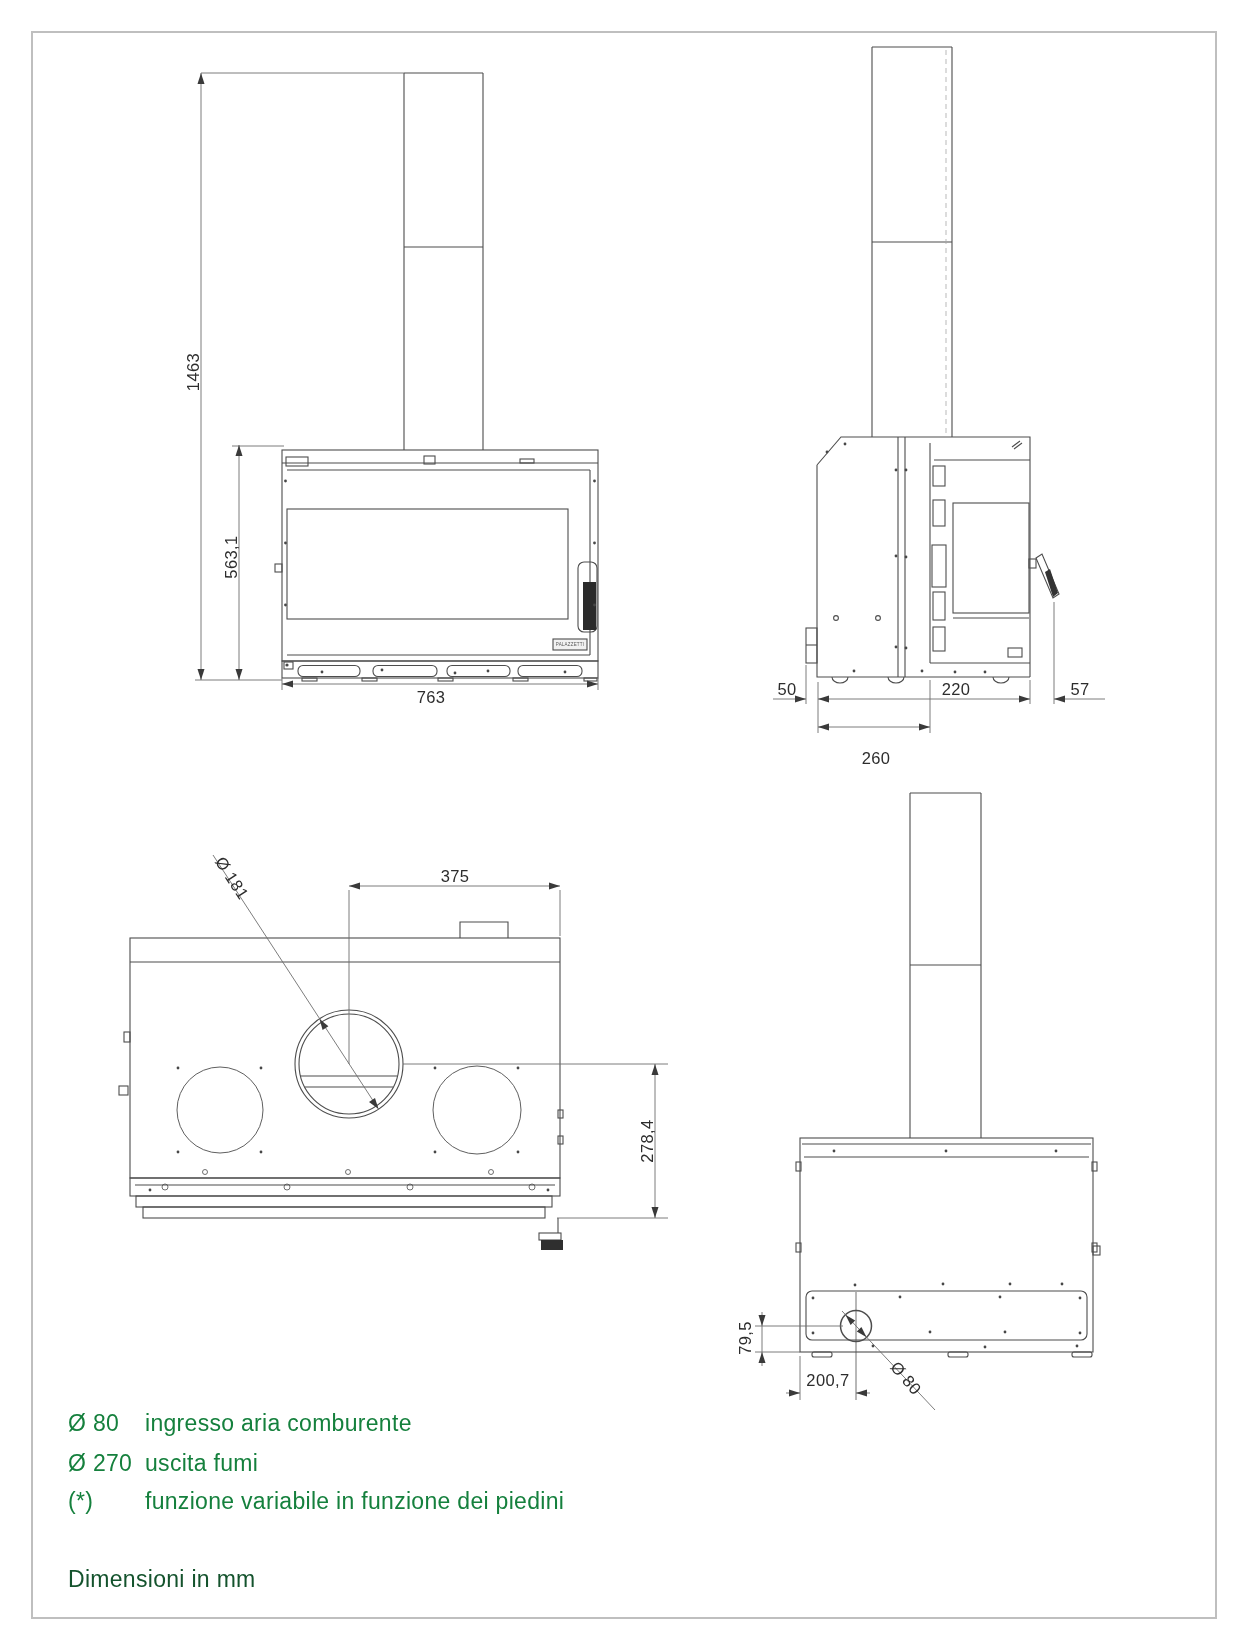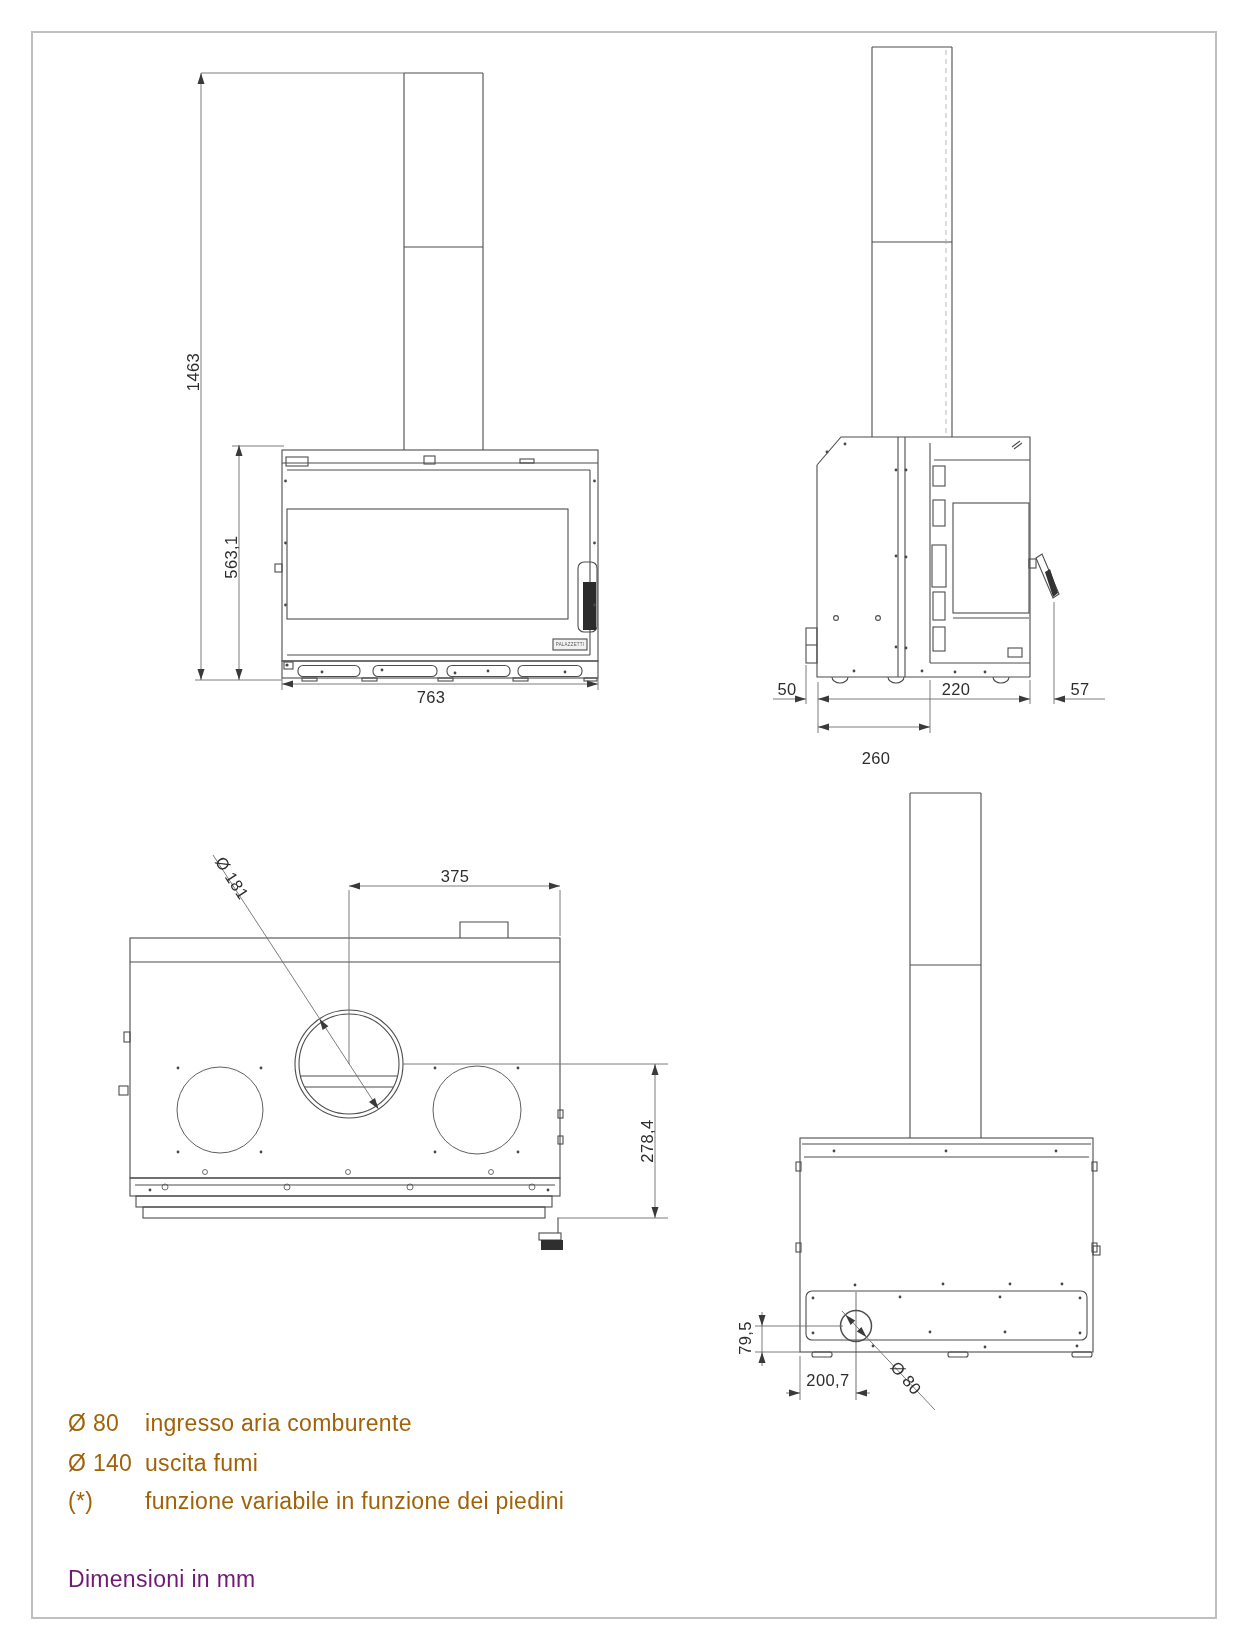--- a/index.html
+++ b/index.html
@@ -13,24 +13,24 @@
     font:16.5px/1 "Liberation Sans",sans-serif;color:#2d2d2d;
     letter-spacing:.4px;white-space:nowrap;
   }
   .rot-ccw{transform:translate(-50%,-50%) rotate(-90deg);}
   .rot57{transform:translate(-50%,-50%) rotate(57deg);}
   .rot50{transform:translate(-50%,-50%) rotate(50deg);}
   .brand{
     position:absolute;transform:translate(-50%,-50%);
     font:4.5px/1 "Liberation Sans",sans-serif;color:#5a5a5a;letter-spacing:.2px;
   }
-  .legend-row{position:absolute;left:68px;color:#a16207;
+  .legend-row{position:absolute;left:68px;color:#15803d;
     font:400 23px/1.2 "Liberation Sans",sans-serif;letter-spacing:.3px;white-space:nowrap;}
   .legend-symbol{display:inline-block;min-width:77px;}
-  .legend-footer{position:absolute;left:68px;color:#701a75;
+  .legend-footer{position:absolute;left:68px;color:#14532d;
     font:400 23px/1.2 "Liberation Sans",sans-serif;letter-spacing:.3px;}
 </style>
 </head>
 <body>
 
 <div class="canvas">
 
   <svg width="1248" height="1650" viewBox="0 0 1248 1650">
 
     <rect x="32" y="32" width="1184" height="1586" fill="none" stroke="#bfbfbf" stroke-width="2"></rect>
@@ -288,20 +288,20 @@
   <span class="dim rot-ccw" style="left:745px;top:1338px;">79,5</span>
   <span class="dim" style="left:828px;top:1380px;">200,7</span>
   <span class="dim rot50" style="left:906px;top:1378px;">Ø 80</span>
 
   <span class="brand" style="left:570px;top:645px;">PALAZZETTI</span>
 
   <div class="legend-row" style="top:1410px;">
     <span class="legend-symbol">Ø 80</span><span>ingresso aria comburente</span>
   </div>
   <div class="legend-row" style="top:1450px;">
-    <span class="legend-symbol">Ø 140</span><span>uscita fumi</span>
+    <span class="legend-symbol">Ø 270</span><span>uscita fumi</span>
   </div>
   <div class="legend-row" style="top:1488px;">
     <span class="legend-symbol">(*)</span><span>funzione variabile in funzione dei piedini</span>
   </div>
   <div class="legend-footer" style="top:1566px;">Dimensioni in mm</div>
 
 </div>
 
 </body></html>

